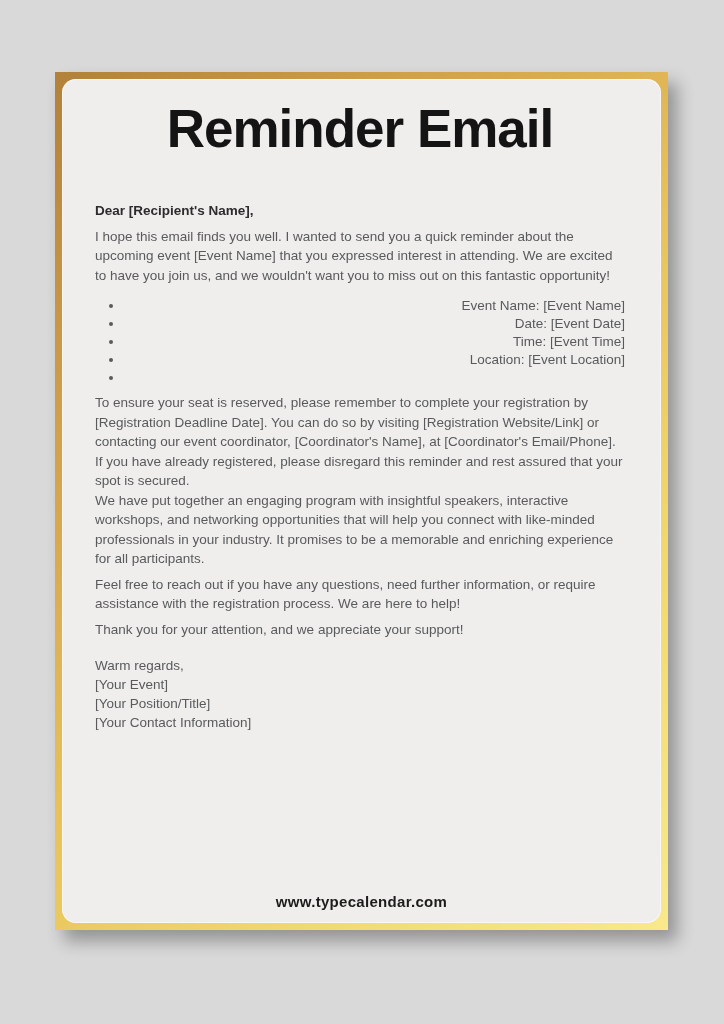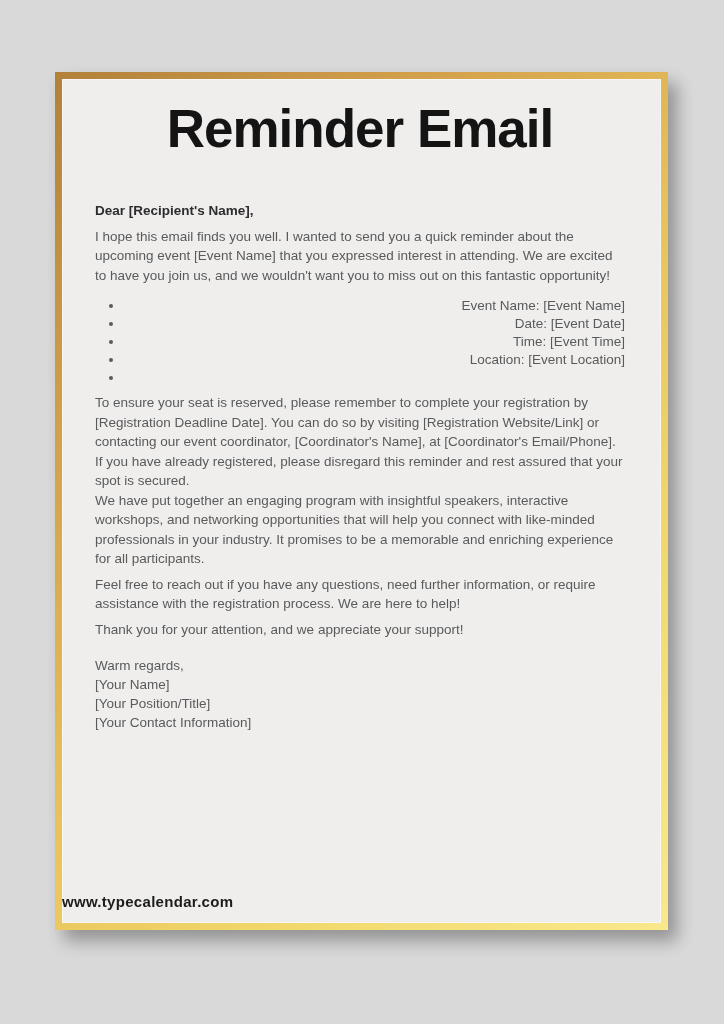--- a/index.html
+++ b/index.html
@@ -24,20 +24,21 @@
       var(--gold-light, #f9e98c) 100%);
     box-shadow: 9px 11px 16px rgba(0,0,0,0.32);
   }
   .paper {
     width: 100%; height: 100%;
     box-sizing: border-box;
     position: relative;
     background: var(--paper, #efeeec);
     box-shadow: inset 0 0 0 1px rgba(255,255,255,0.55);
     padding: 22px 36px 0 33px;
+    border-radius: 14px;
   }
   .title {
     margin: 0;
     text-align: center;
     font-size: 53px;
     line-height: 56px;
     font-weight: bold;
     letter-spacing: -1px;
     color: var(--heading, #141414);
   }
@@ -64,20 +65,21 @@
     min-height: 18px;
     padding-left: 3px;
     text-align: right;
   }
   ul.event-details li::after { content: "\200B"; }
   .signature { margin-top: 17px; }
   .signature div { line-height: 19px; }
   .footer {
     position: absolute;
     left: 0; right: 0; bottom: 13px;
+    text-align: center;
     font-weight: bold;
     font-size: 15px;
     letter-spacing: 0.3px;
     color: #1c1c1c;
   }
 </style>
 </head>
 <body>
 
 <div class="gold-frame">
@@ -102,21 +104,21 @@
 
     <p class="para after-list body-text">We have put together an engaging program with insightful speakers, interactive workshops, and networking opportunities that will help you connect with like-minded professionals in your industry. It promises to be a memorable and enriching experience for all participants.</p>
 
     <p class="para body-text">Feel free to reach out if you have any questions, need further information, or require assistance with the registration process. We are here to help!</p>
 
 
     <p class="para body-text">Thank you for your attention, and we appreciate your support!</p>
 
     <div class="signature body-text">
       <div>Warm regards,</div>
-      <div>[Your Name]</div>
+      <div>[Your Event]</div>
       <div>[Your Position/Title]</div>
       <div>[Your Contact Information]</div>
     </div>
 
     <div class="footer">www.typecalendar.com</div>
 
   </div>
 </div>
 
 </body></html>

